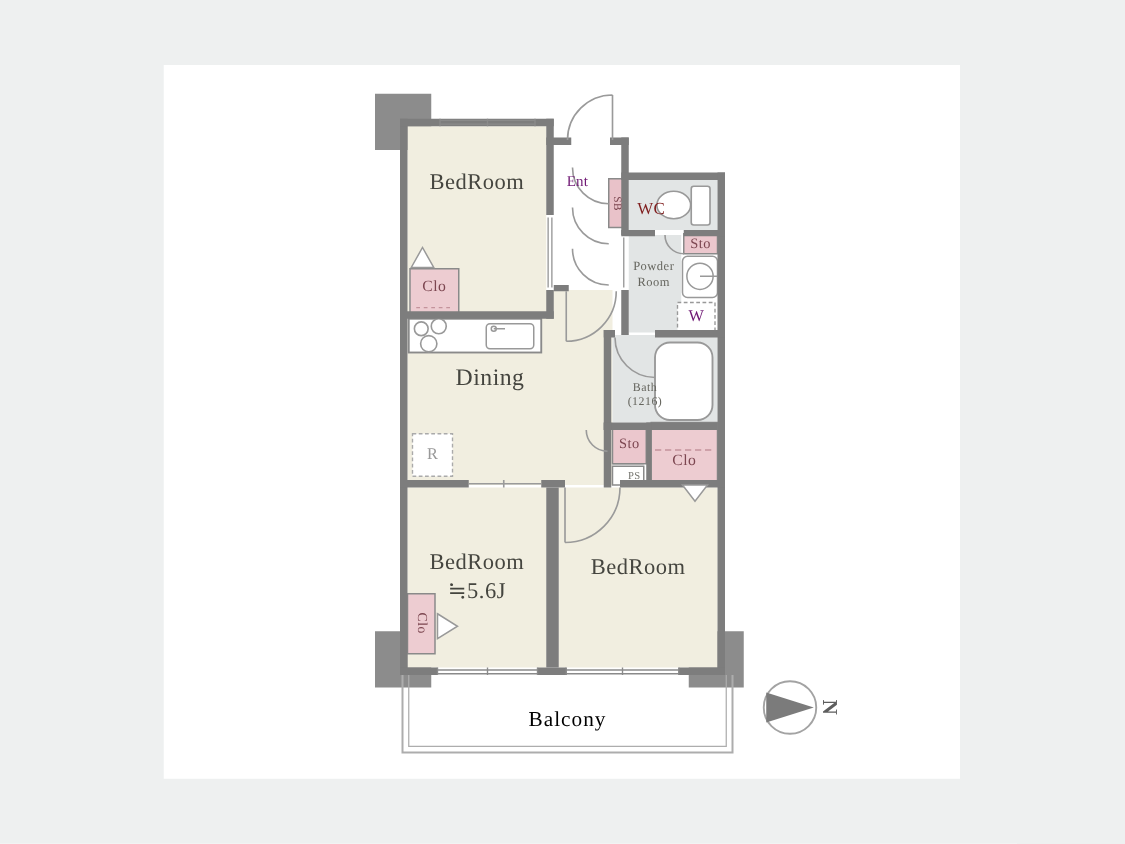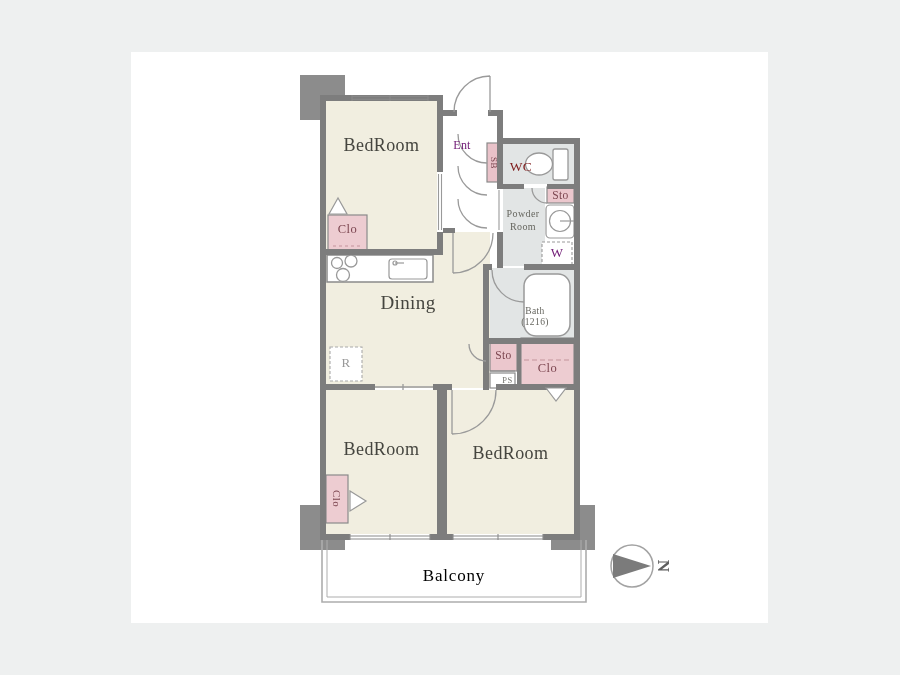--- a/index.html
+++ b/index.html
@@ -192,41 +192,42 @@
 
   <div class="lbl lbl-pink" style="left:547px;top:188px;width:27px;font-size:11.5px;">Sto</div>
 
   <div class="lbl lbl-powder" style="left:498px;top:208px;width:50px;">
     <span class="line">Powder</span>
     <span class="line">Room</span>
   </div>
 
   <div class="lbl lbl-sm" style="left:542px;top:246px;width:30px;font-size:13px;">W</div>
 
-  <div class="lbl lbl-bath" style="left:505px;top:306px;width:60px;">
+  <div class="lbl lbl-bath" style="left:486px;top:306px;width:60px;">
     <span class="line">Bath</span>
     <span class="line">(1216)</span>
   </div>
 
   <div class="lbl lbl-pink" style="left:490px;top:348px;width:27px;font-size:11.5px;">Sto</div>
 
   <div class="lbl lbl-ps" style="left:490px;top:375px;width:35px;">PS</div>
 
   <div class="lbl lbl-pink" style="left:521px;top:361px;width:53px;font-size:12.5px;">Clo</div>
 
-  <div class="lbl lbl-dk" style="left:338px;top:290px;width:140px;">
+  <div class="lbl lbl-dk" style="left:322px;top:290px;width:140px;">
     <span class="line">Dining</span>
   </div>
 
   <div class="lbl lbl-sm" style="left:330px;top:356px;width:32px;font-size:13px;color:#999;">R</div>
 
   <div class="lbl lbl-pink" style="left:328px;top:222px;width:39px;font-size:12.5px;">Clo</div>
 
   <div class="lbl" style="left:326px;top:438px;width:111px;">
     <span class="line">BedRoom</span>
+    <span class="line">≒5.6J</span>
   </div>
 
   <div class="lbl lbl-pink vtext" style="left:326px;top:475px;width:22px;height:48px;font-size:11px;">Clo</div>
 
   <div class="lbl" style="left:447px;top:442px;width:127px;">
     <span class="line">BedRoom</span>
   </div>
 
   <div class="lbl lbl-balcony" style="left:322px;top:564px;width:264px;">Balcony</div>
 

